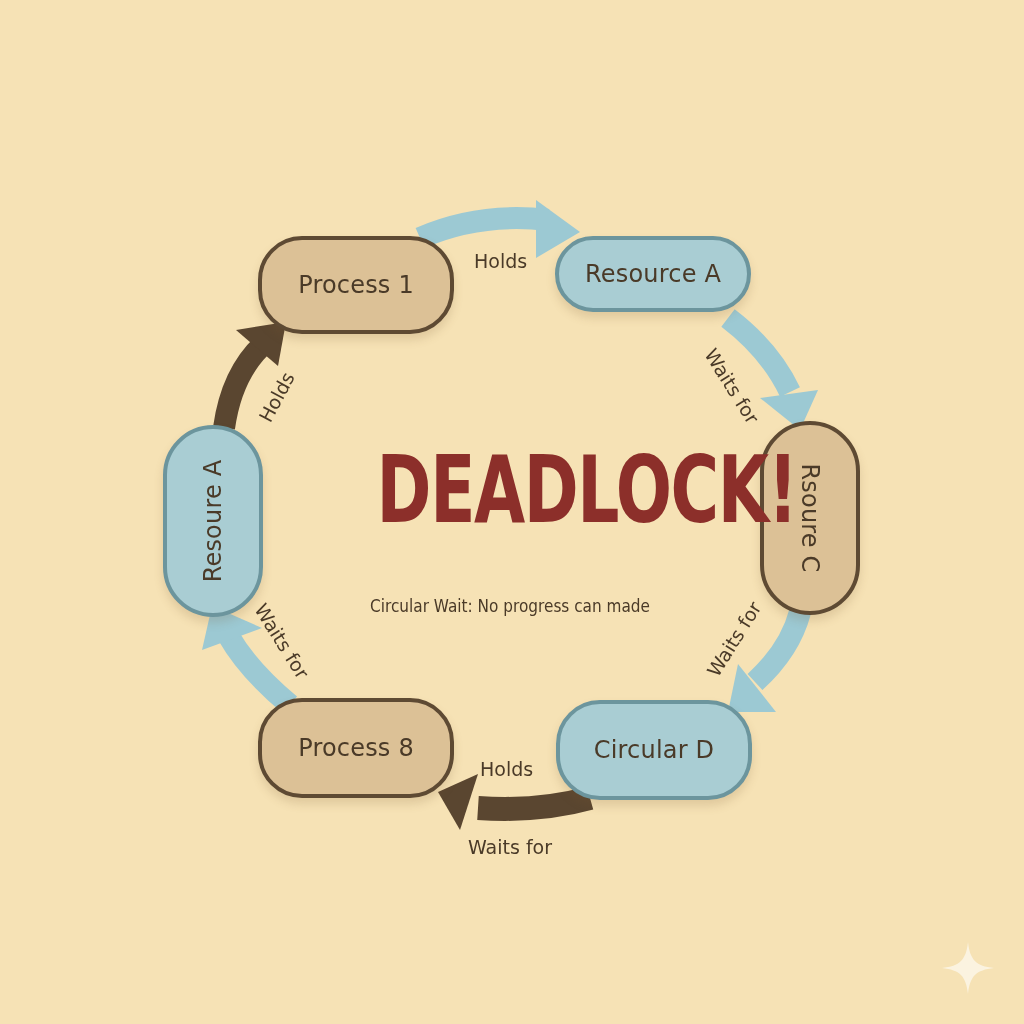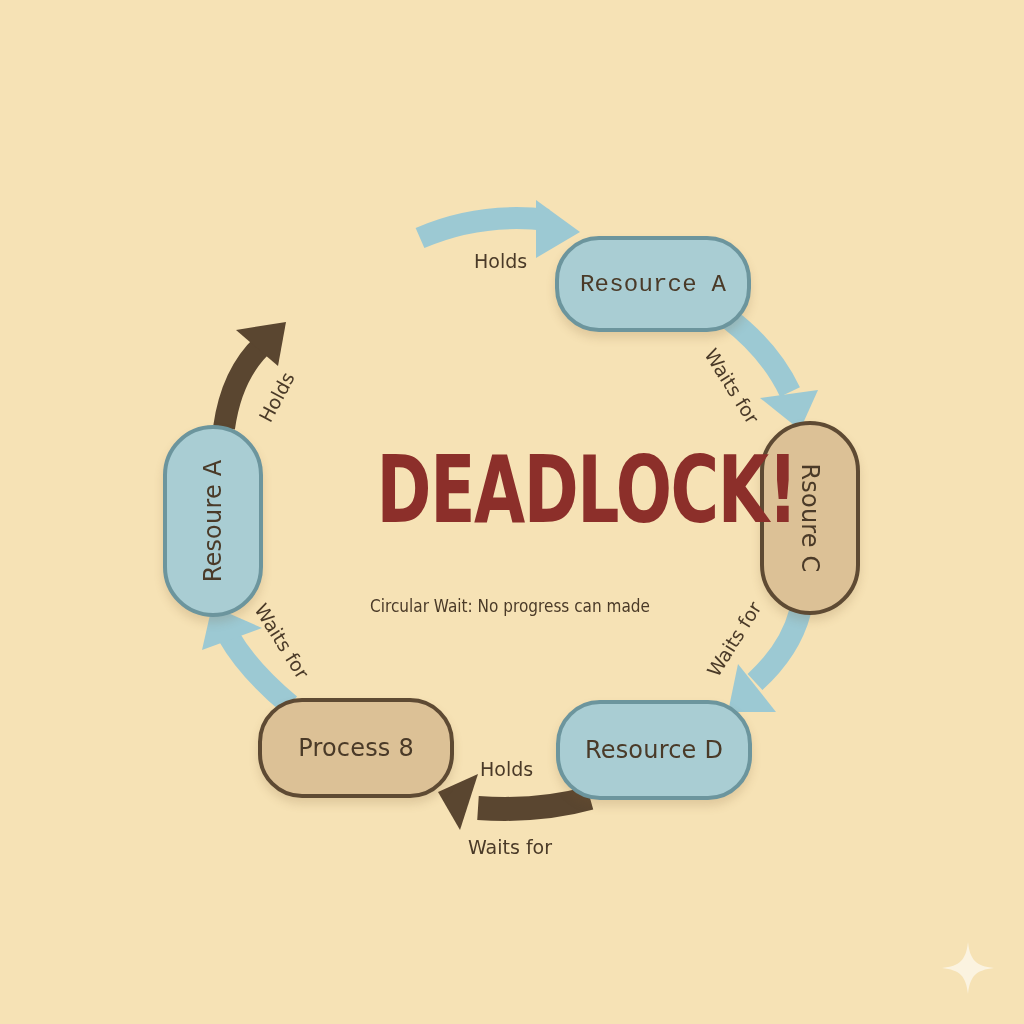--- a/index.html
+++ b/index.html
@@ -72,31 +72,34 @@
       <path d="M 290 705 Q 248 670 228 635" stroke="#9cc9d3" stroke-width="22" fill="none"></path>
       <polygon points="202,650 212,606 262,628" fill="#9cc9d3"></polygon>
     </g>
 
     <g>
       <path d="M 224 428 Q 232 370 268 340" stroke="#5a4630" stroke-width="22" fill="none"></path>
       <polygon points="236,330 286,322 278,366" fill="#5a4630"></polygon>
     </g>
   </svg>
 
+  <div class="node process h" style="left:258px; top:236px; width:196px; height:98px;">
+    <span class="txt">Process 1</span>
+  </div>
 
-  <div class="node resource h" style="left:555px; top:236px; width:196px; height:96px;font-family:Liberation Mono, monospace;">
+  <div class="node resource h" style="left:555px; top:236px; width:196px; height:76px;">
     <span class="txt">Resource A</span>
   </div>
 
   <div class="node process v rot-cw" style="left:760px; top:421px; width:100px; height:194px;">
     <span class="txt">Rsoure C</span>
   </div>
 
   <div class="node resource h" style="left:556px; top:700px; width:196px; height:100px;">
-    <span class="txt">Resource D</span>
+    <span class="txt">Circular D</span>
   </div>
 
   <div class="node process h" style="left:258px; top:698px; width:196px; height:100px;">
     <span class="txt">Process 8</span>
   </div>
 
   <div class="node resource v rot-ccw" style="left:163px; top:425px; width:100px; height:192px;">
     <span class="txt">Resoure A</span>
   </div>
 

